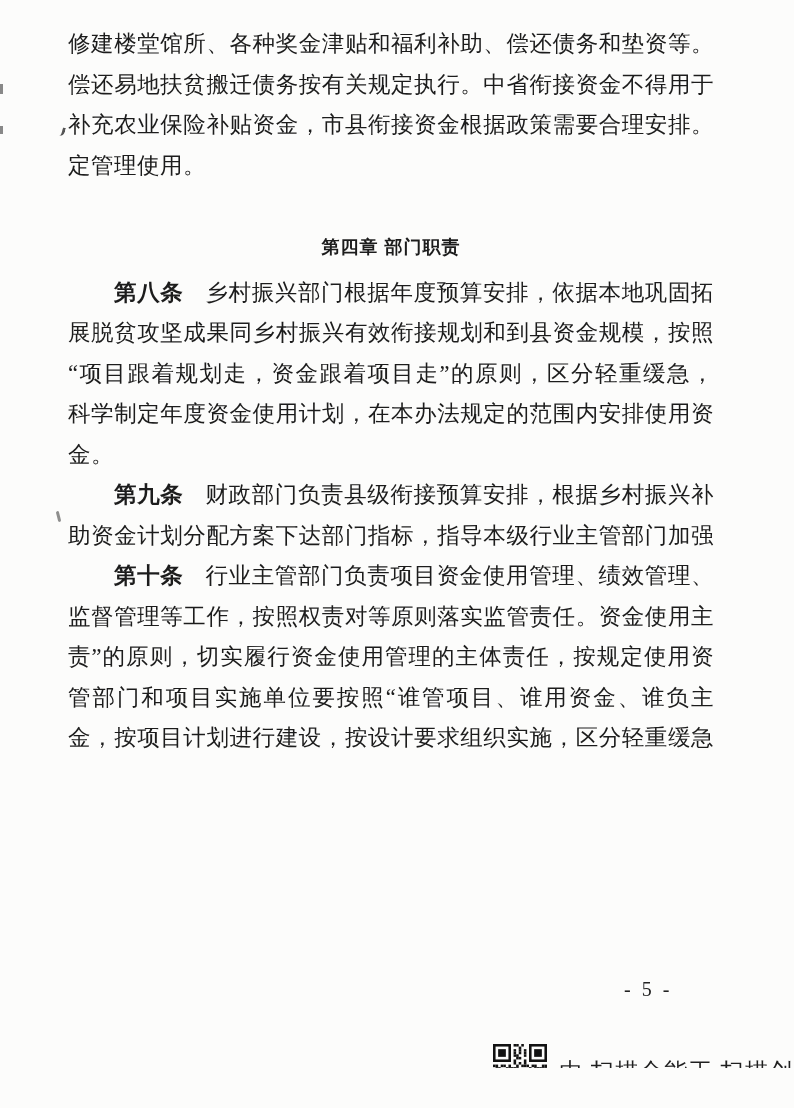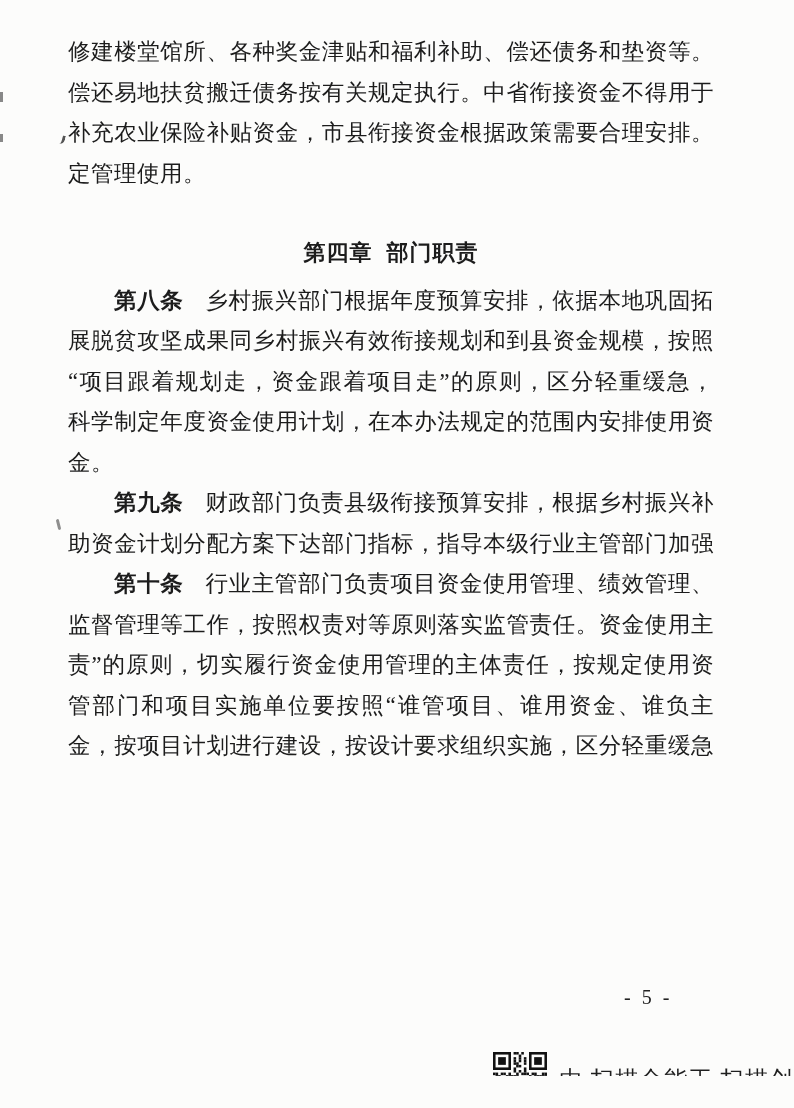--- a/index.html
+++ b/index.html
@@ -8,21 +8,20 @@
   }
   html,body{margin:0;padding:0;}
   body{width:794px;background:var(--bg);}
   .page{
     position:relative;
     width:794px;height:1068px;
     background:var(--bg);
     overflow:hidden;
     color:var(--text);
     font-family:"Liberation Serif","DejaVu Serif",serif;
-    margin-top:8px;
   }
   .textblock{
     position:absolute;
     left:68px;top:24px;
     width:646px;
   }
   .line{
     font-size:22.5px;
     line-height:40.5px;
     height:40.5px;
@@ -42,23 +41,23 @@
     margin-right:22px;
   }
   .term:empty{display:none;}
   .chapter-title{
     height:40.5px;
     line-height:40.5px;
     margin-top:41px;
     margin-bottom:5px;
     text-align:left;
     text-align-last:center;
-    font-size:22px;
+    font-size:18px;
     font-weight:bold;
-    font-family:Liberation Mono, monospace;
+    font-family:Liberation Sans, sans-serif;
     letter-spacing:1px;
   }
   .page-number{
     position:absolute;
     left:624px;top:978px;
     font-size:20px;
     letter-spacing:3px;
     color:#222;
   }
   .watermark{

